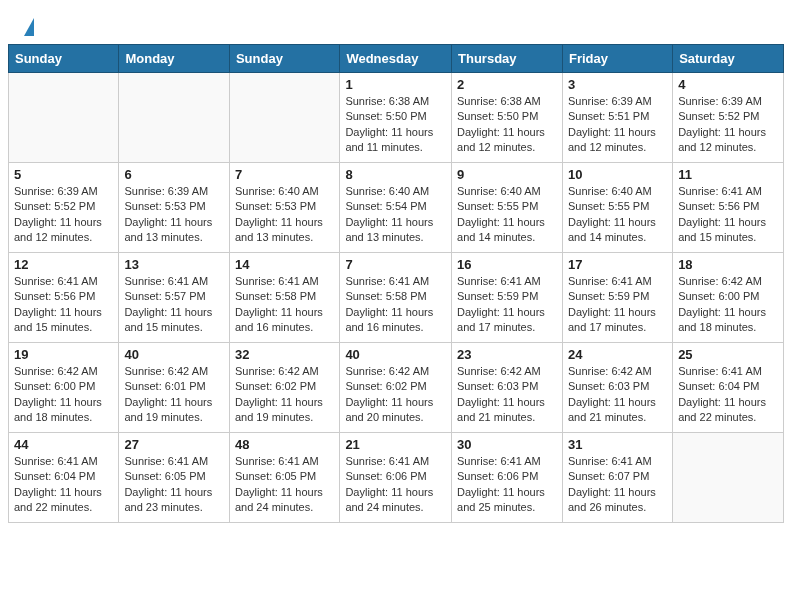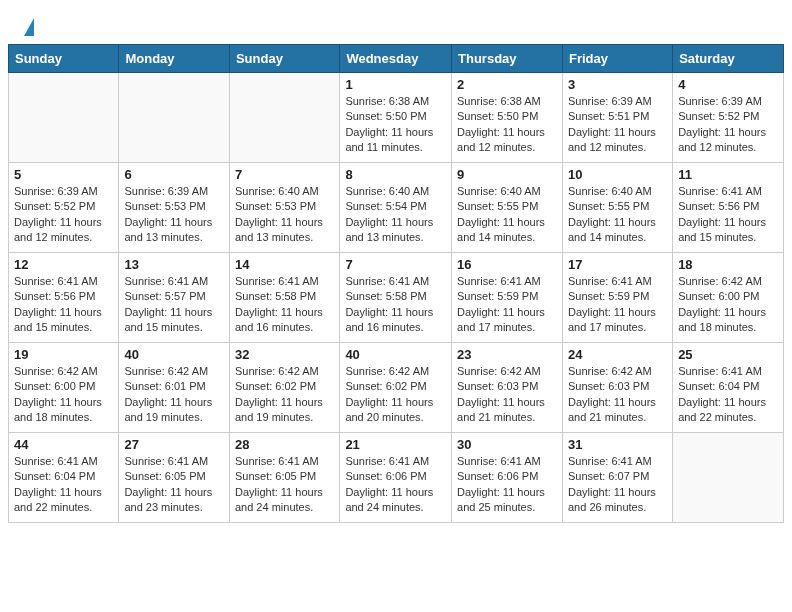--- a/index.html
+++ b/index.html
@@ -325,21 +325,21 @@
 and 22 minutes.</div>
           </td>
           <td>
             <span class="day-number">27</span>
             <div class="day-info" style="white-space: pre-line;">Sunrise: 6:41 AM
 Sunset: 6:05 PM
 Daylight: 11 hours
 and 23 minutes.</div>
           </td>
           <td>
-            <span class="day-number">28</span>
+            <span class="day-number">48</span>
             <div class="day-info" style="white-space: pre-line;">Sunrise: 6:41 AM
 Sunset: 6:05 PM
 Daylight: 11 hours
 and 24 minutes.</div>
           </td>
           <td>
             <span class="day-number">21</span>
             <div class="day-info" style="white-space: pre-line;">Sunrise: 6:41 AM
 Sunset: 6:06 PM
 Daylight: 11 hours

